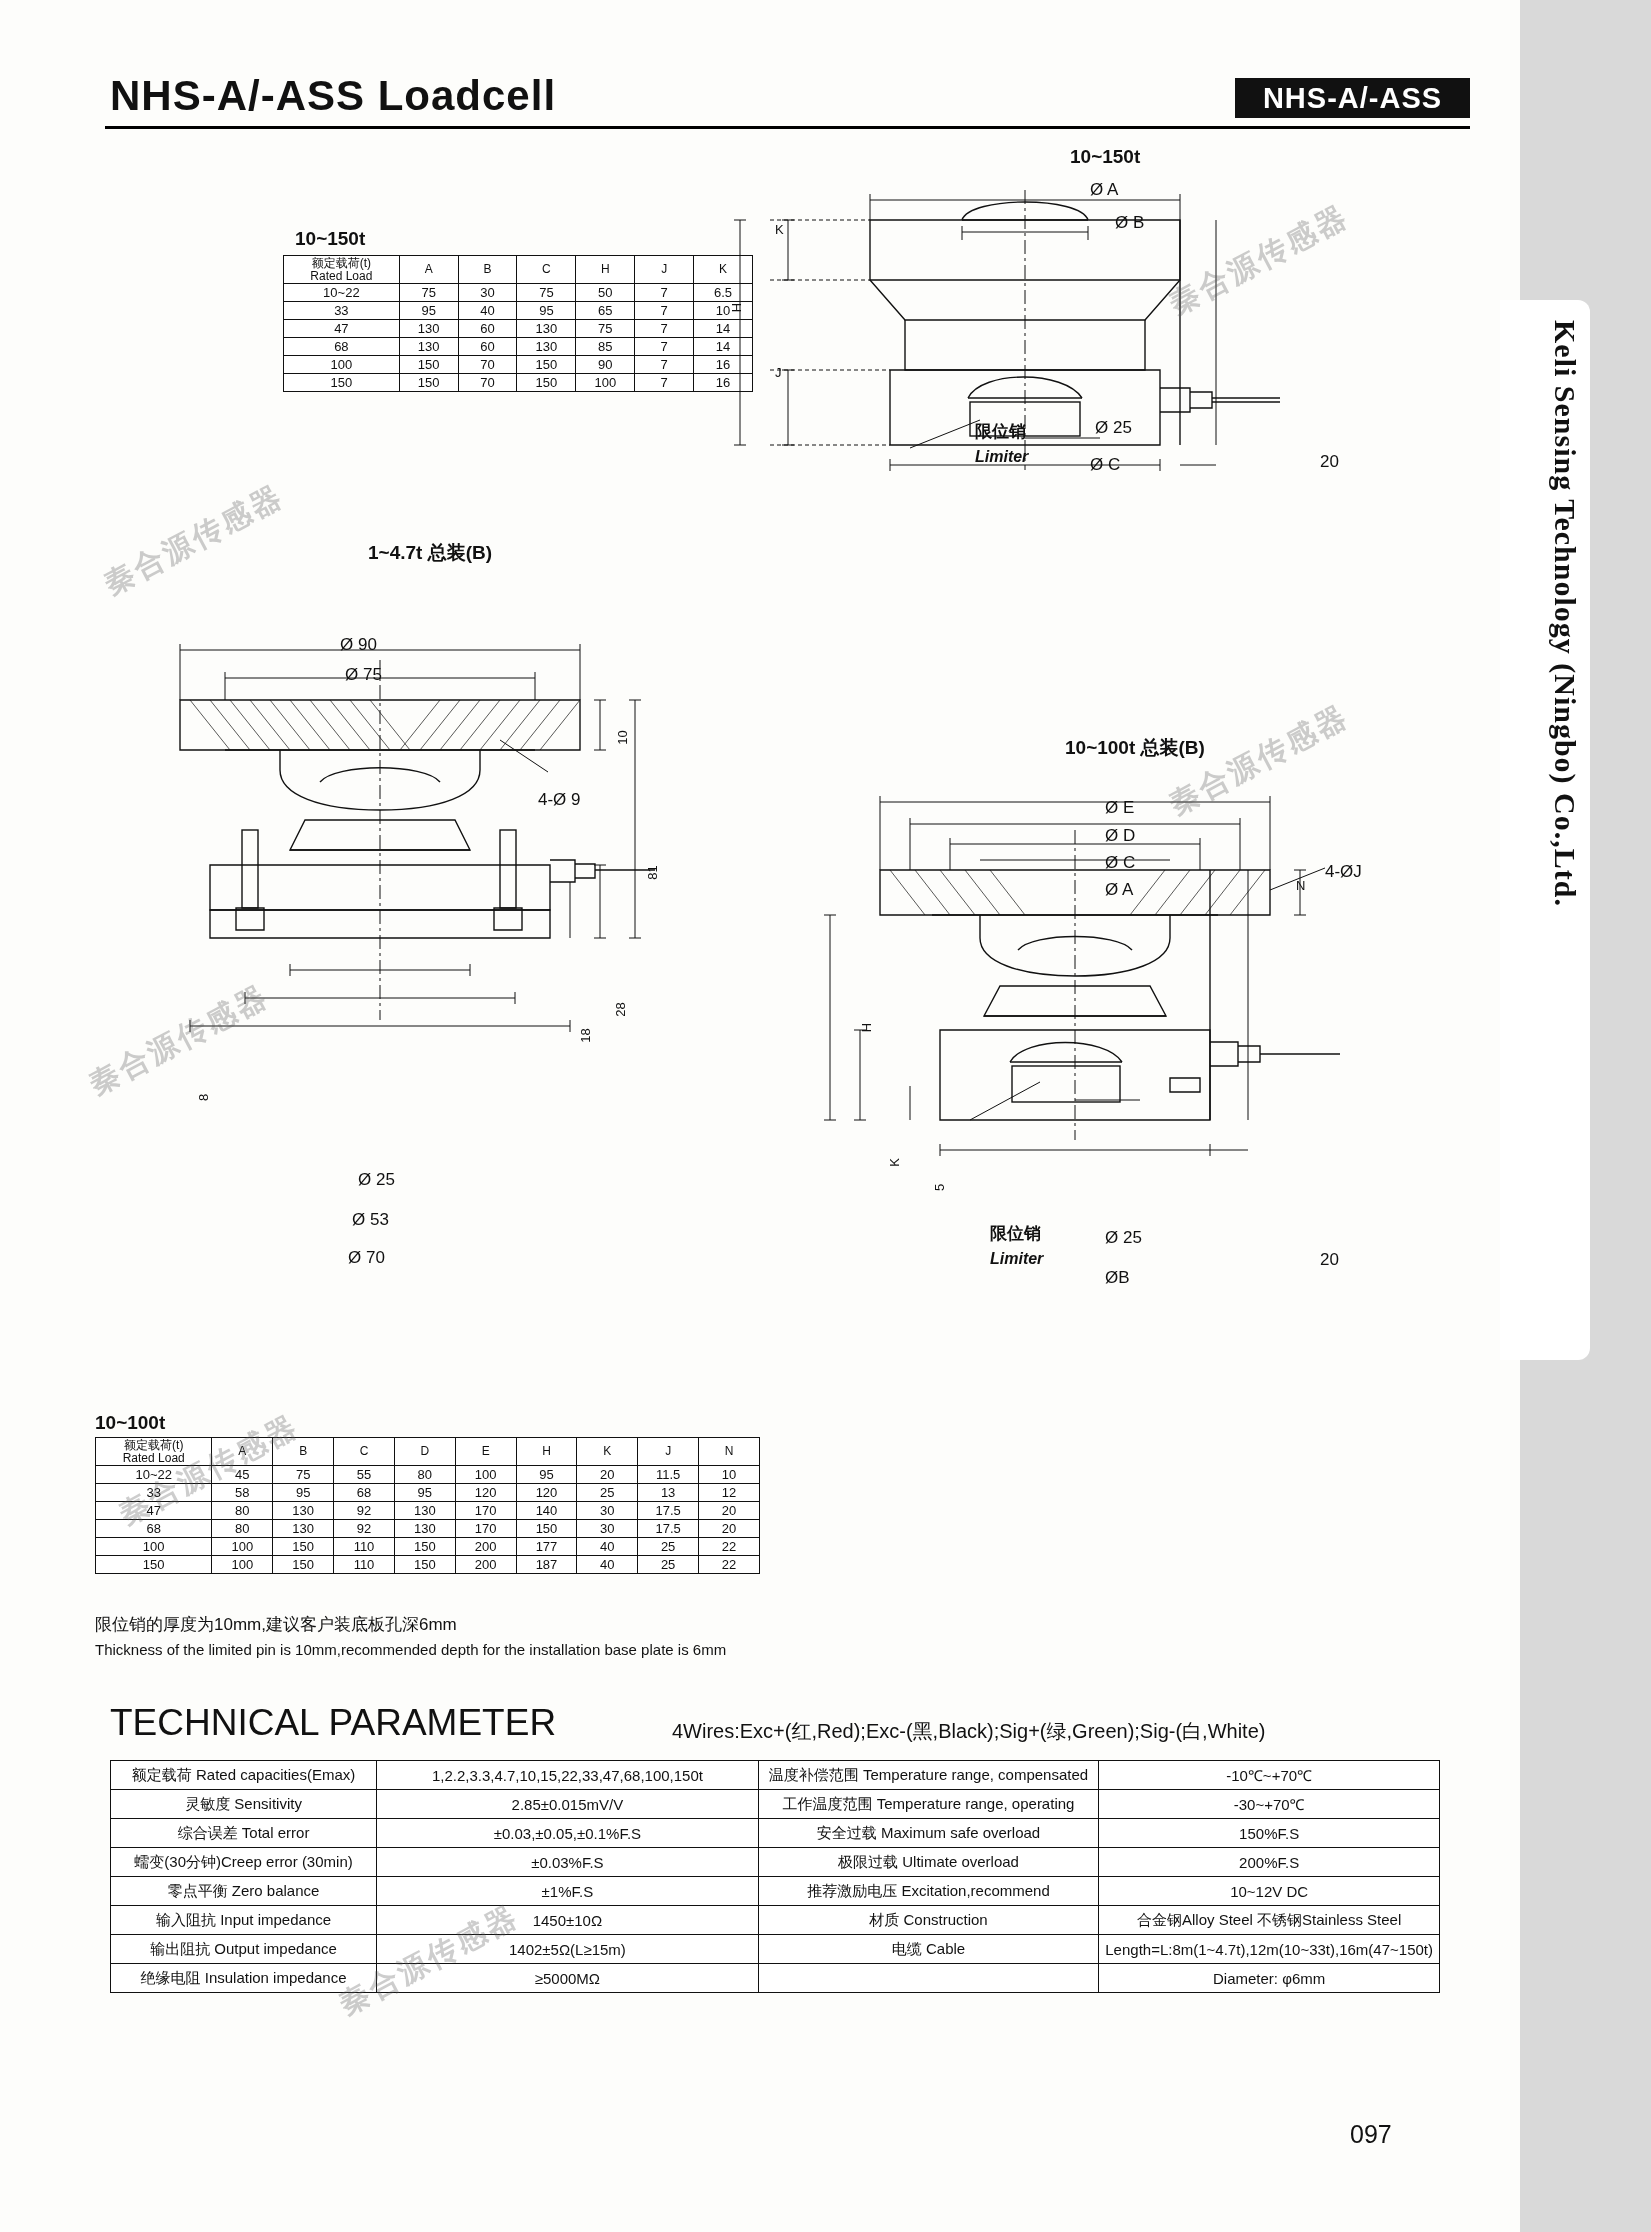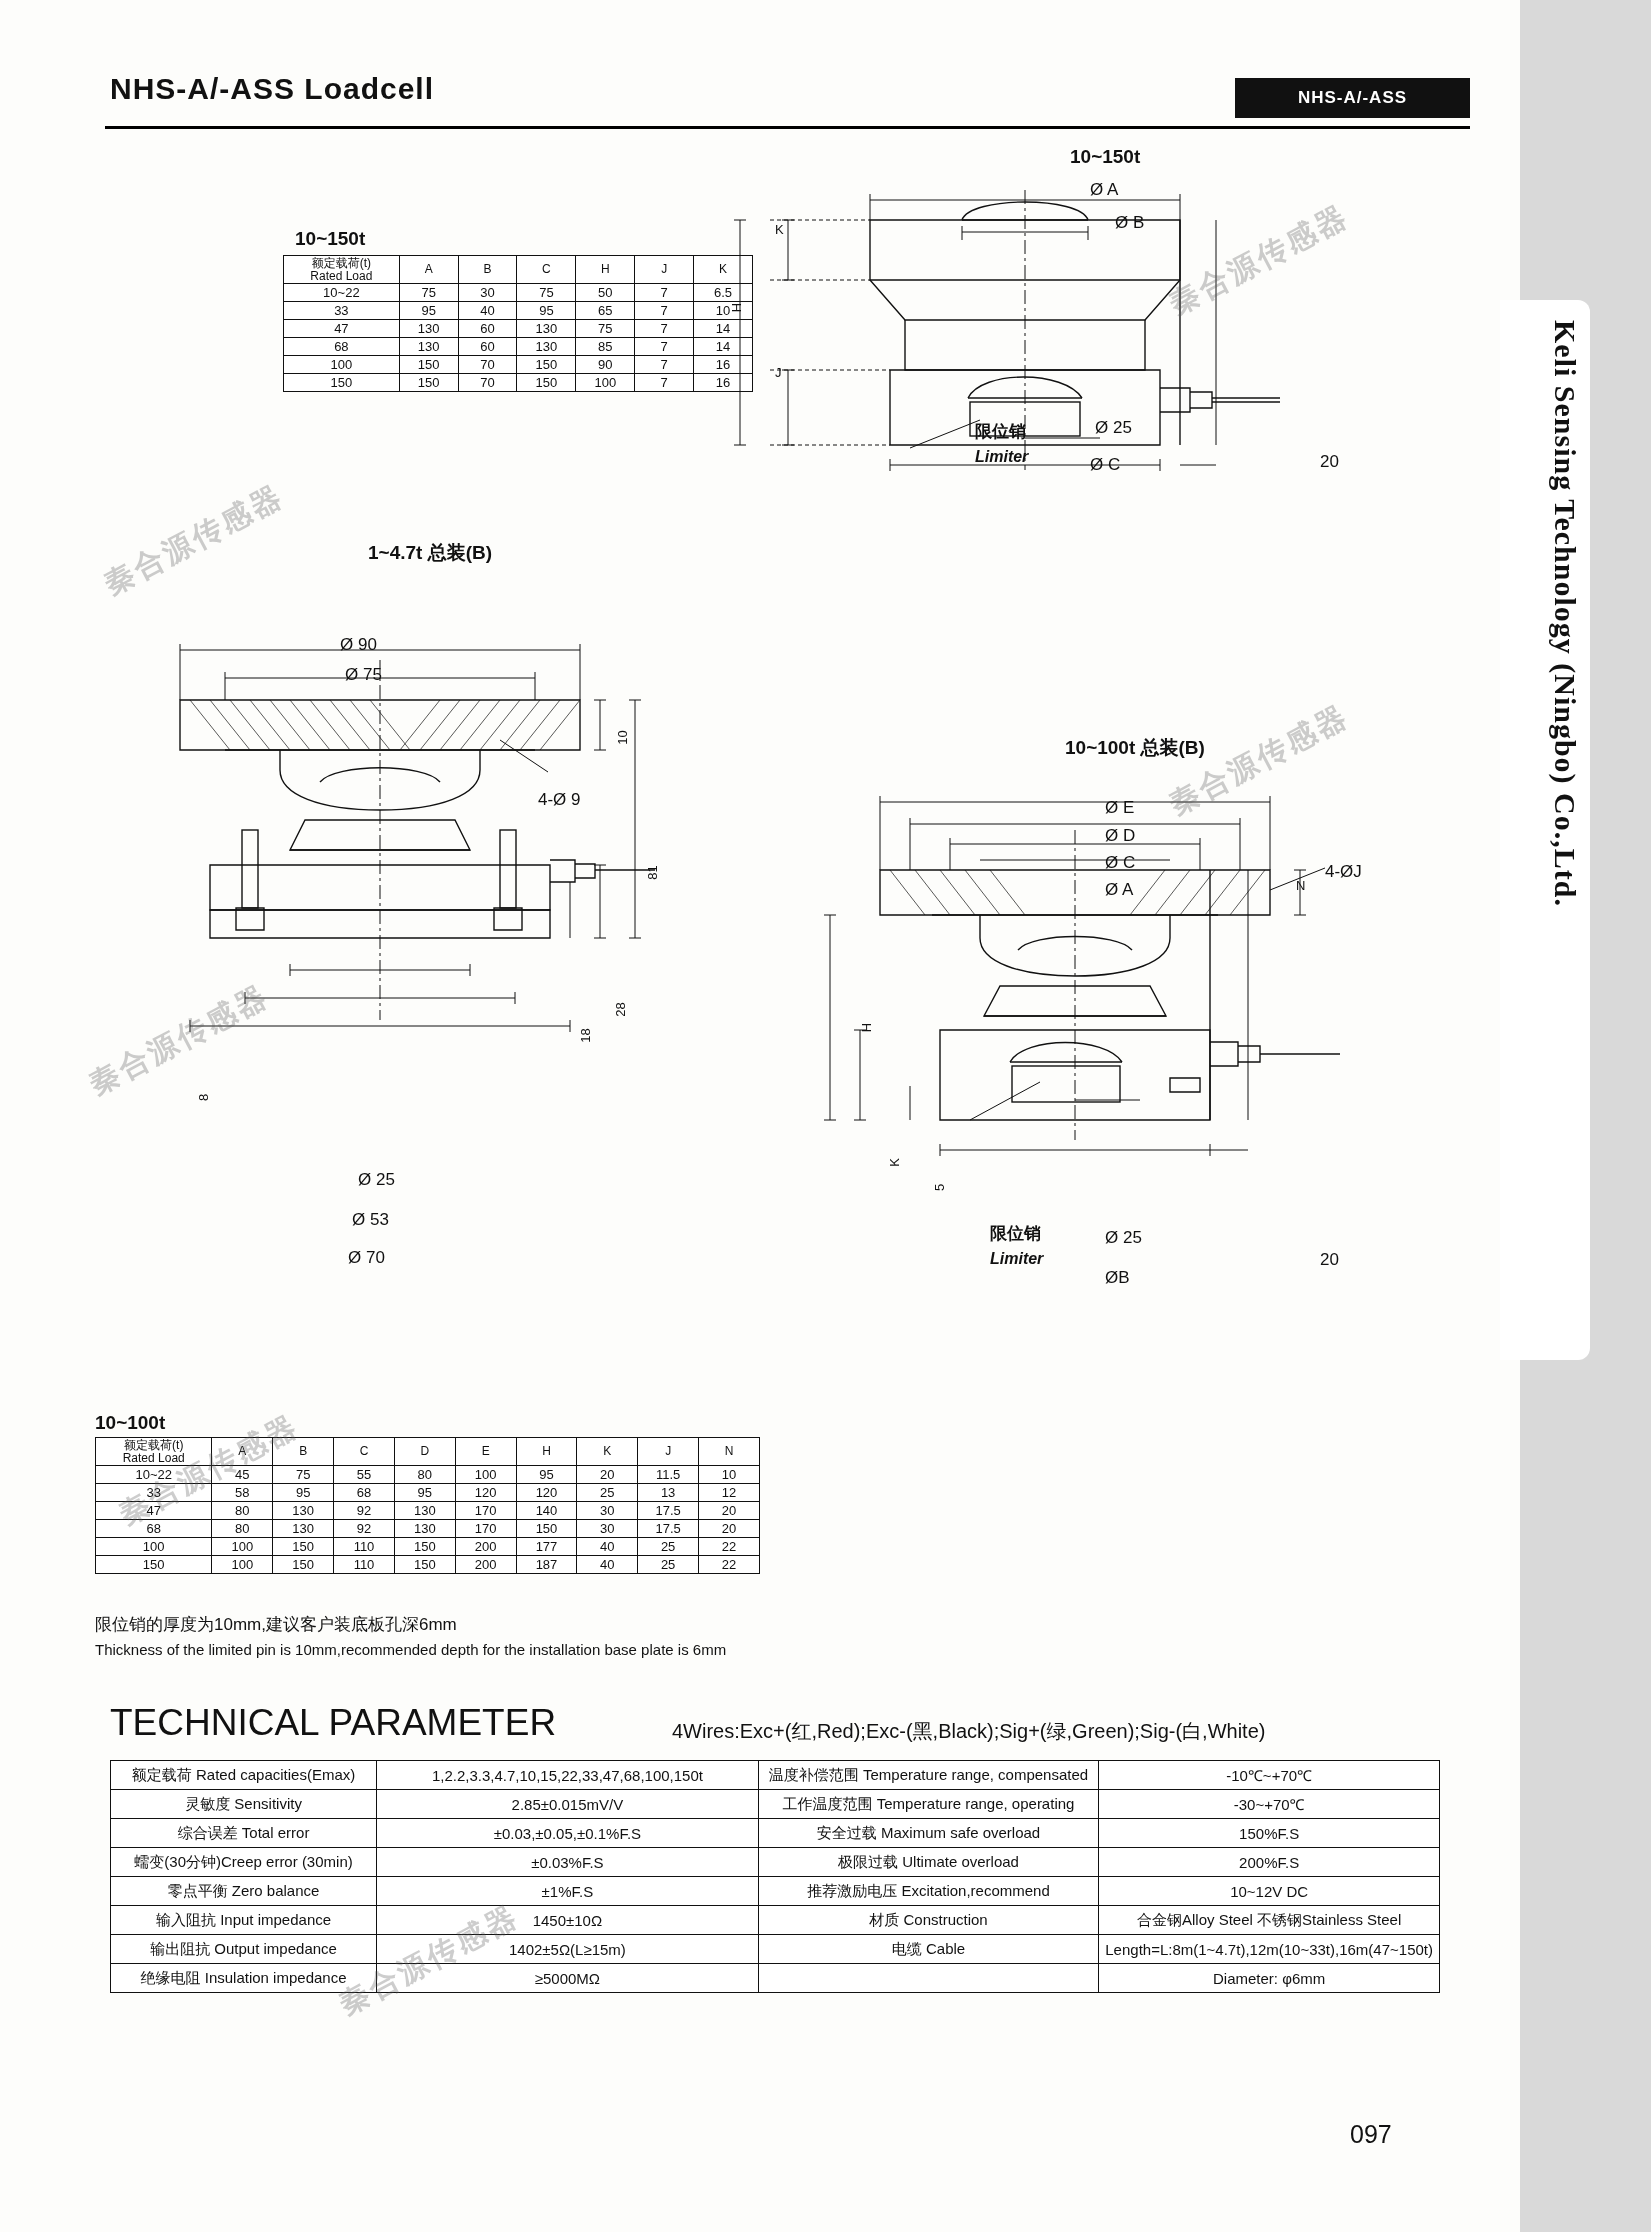--- a/index.html
+++ b/index.html
@@ -27,26 +27,26 @@
     width:1000px;
     transform-origin:left top;
     transform:rotate(90deg) translate(0,-74px);
     font-size:30px;font-weight:bold;letter-spacing:1px;color:#111;
     white-space:nowrap;
     font-family:"Liberation Serif", serif;
   }
   
   .hdr-rule{position:absolute;left:105px;top:126px;width:1365px;height:3px;background:#000;}
   .title{
-    position:absolute;left:110px;top:72px;font-size:30px;font-weight:bold;color:#111;
+    position:absolute;left:110px;top:72px;font-size:42px;font-weight:bold;color:#111;
     letter-spacing:1px;
   }
   .hdr-badge{
     position:absolute;left:1235px;top:78px;width:235px;height:40px;background:#111;
-    color:#fff;font-size:17px;font-weight:bold;text-align:center;line-height:40px;letter-spacing:1px;
+    color:#fff;font-size:29px;font-weight:bold;text-align:center;line-height:40px;letter-spacing:1px;
   }
   
   .lbl{position:absolute;font-size:17px;color:#111;}
   .lbl-b{position:absolute;font-size:19px;color:#111;font-weight:bold;}
   .lbl-s{position:absolute;font-size:13px;color:#111;}
   .lbl-i{position:absolute;font-size:16px;color:#111;font-style:italic;font-weight:bold;}
 
   
   table.dim{border-collapse:collapse;position:absolute;font-size:13px;color:#111;background:#fff;}
   table.dim td,table.dim th{border:1px solid #111;text-align:center;padding:1px 0;font-weight:normal;}

